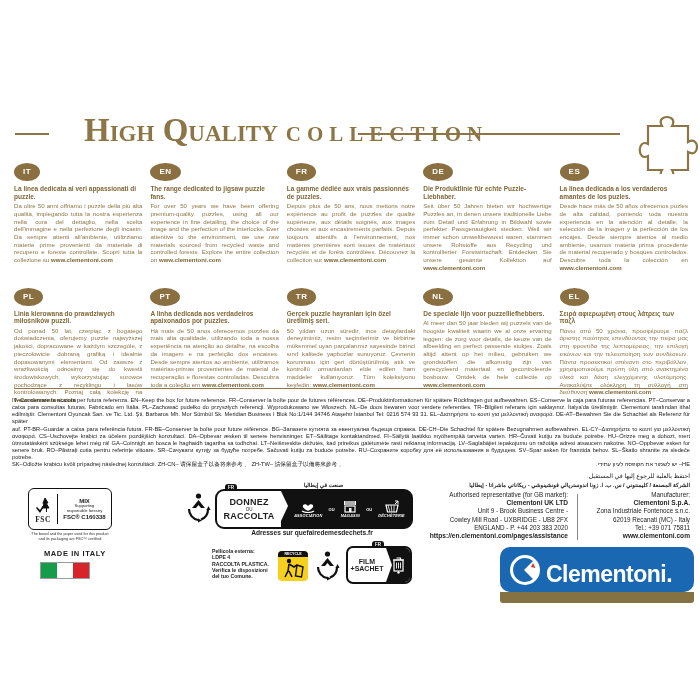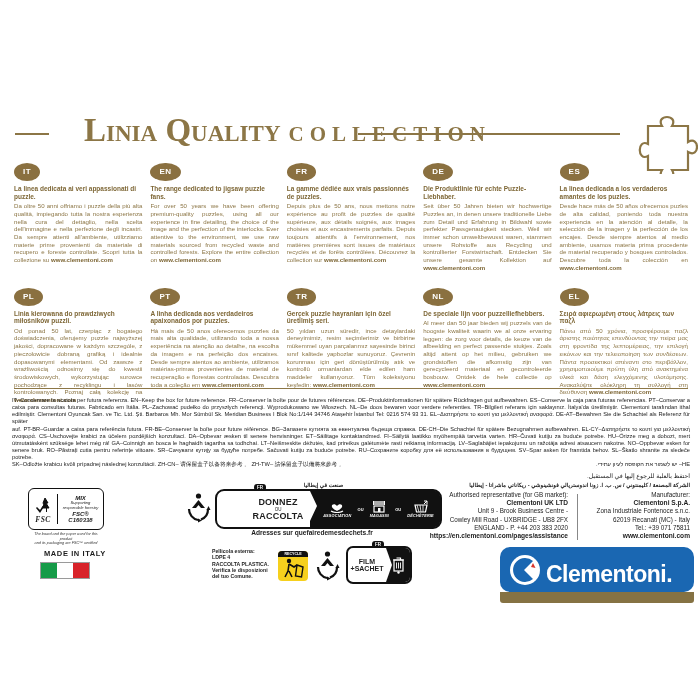--- a/index.html
+++ b/index.html
@@ -29,42 +29,42 @@
   
   .gold-div{position:absolute;top:388px;left:14px;width:674px;height:1px;background:#8c7646;}
   .legal{position:absolute;top:397px;left:12px;width:678px;color:#222;}
   .legal-line{font-size:5.7px;line-height:7.15px;text-align:justify;text-align-last:justify;}
   .legal-row8{display:flex;justify-content:space-between;font-size:5.7px;line-height:7.15px;}
   .he{direction:rtl;}
   .ar1{text-align:right;font-size:6.2px;line-height:8px;margin-top:3px;direction:rtl;}
   .ar2{display:flex;direction:rtl;gap:126px;font-size:5.6px;line-height:7px;margin-top:2px;font-weight:bold;}
 
   
-  .fsc{left:28px;top:488px;width:76px;font-style:italic;}
+  .fsc{left:28px;top:488px;width:84px;}
   .fsc-box{border:1.5px solid #111;border-radius:6px;height:36px;display:flex;align-items:center;padding:2px 3px;gap:3px;}
   .fsc-logo{display:flex;flex-direction:column;align-items:center;width:22px;}
   .fsc-word{font-family:"Liberation Serif",serif;font-weight:bold;font-size:7.5px;letter-spacing:.5px;}
   .fsc-sep{width:1px;height:30px;background:#111;}
   .fsc-right{flex:1;text-align:center;}
   .fsc-mix{font-size:6px;font-weight:bold;}
   .fsc-sup{font-size:4.1px;line-height:4.8px;}
   .fsc-code{font-size:6px;font-weight:bold;margin-top:1px;}
   .fsc-cap{font-size:3.8px;line-height:4.6px;text-align:center;margin-top:2px;color:#333;}
 
   .mii{left:40px;top:549px;}
   .mii h4{margin:0 4px 4px;font-size:7.5px;letter-spacing:.6px;}
   .flag{width:48px;height:15px;border:1px solid #9a9a9a;display:flex;}
   .flag span{flex:1;}
   .fl-g{background:#169b48;}.fl-w{background:#fff;}.fl-r{background:#d8232a;}
 
   .triman1{left:185px;top:491px;}
   .triman2{left:314px;top:549px;}
 
   .donnez{left:215px;top:489px;width:194px;height:36px;display:flex;border:2.5px solid #111;
-          border-radius:9px;background:#fff;padding-left:29px;}
+          border-radius:9px;background:#fff;}
   .don-left{width:64px;position:relative;display:flex;flex-direction:column;align-items:center;justify-content:center;}
   .fr-tag{position:absolute;top:-7px;left:8px;background:#111;color:#fff;font-size:4.5px;font-weight:bold;
           padding:1px 3px;border-radius:3px;}
   .don-l1,.don-l2{font-size:9px;font-weight:bold;line-height:9px;letter-spacing:.2px;}
   .don-ou{font-size:4.5px;line-height:5px;}
   .don-right{flex:1;background:#111;color:#fff;border-radius:0 5px 5px 0;display:flex;align-items:center;
              justify-content:space-evenly;position:relative;padding-left:7px;}
   .don-right::before{content:"";position:absolute;left:0;top:0;border-left:7px solid #fff;
              border-top:15.5px solid transparent;border-bottom:15.5px solid transparent;}
   .don-opt{display:flex;flex-direction:column;align-items:center;gap:1px;}
@@ -96,21 +96,21 @@
   .clem-logo{left:500px;top:547px;width:194px;height:45px;background:#1a67b2;border-radius:10px;
              display:flex;align-items:center;padding-left:9px;box-sizing:border-box;}
   .clem-text{color:#fff;font-weight:bold;font-size:23px;letter-spacing:-0.5px;margin-left:5px;margin-top:10px;}
   .gold-bar{left:500px;top:592px;width:194px;height:11px;background:#857243;border-radius:0 0 3px 3px;}
 </style>
 </head>
 <body>
 
 <div class="hdr-rule rule-l"></div>
 <div class="hq-title">
-  <span>Linia Quality</span><span class="hq-sub">COLLECTION</span>
+  <span>High Quality</span><span class="hq-sub">COLLECTION</span>
 </div>
 <div class="hdr-rule rule-r"></div>
 <svg class="puzzle-icon" width="64" height="70" viewBox="0 0 64 70">
   <path d="M14 22 h14 c-7-12 17-12 10 0 h16 v16 c12-7 12 17 0 10 v18 h-16 c7 12 -17 12 -10 0 h-14 v-14 c-11 6 -11 -18 0 -12 z" fill="#fff" stroke="#8c7646" stroke-width="2.2"></path>
 </svg>
 
 <div class="blocks">
 
   <article class="block">
     <span class="badge">IT</span>

